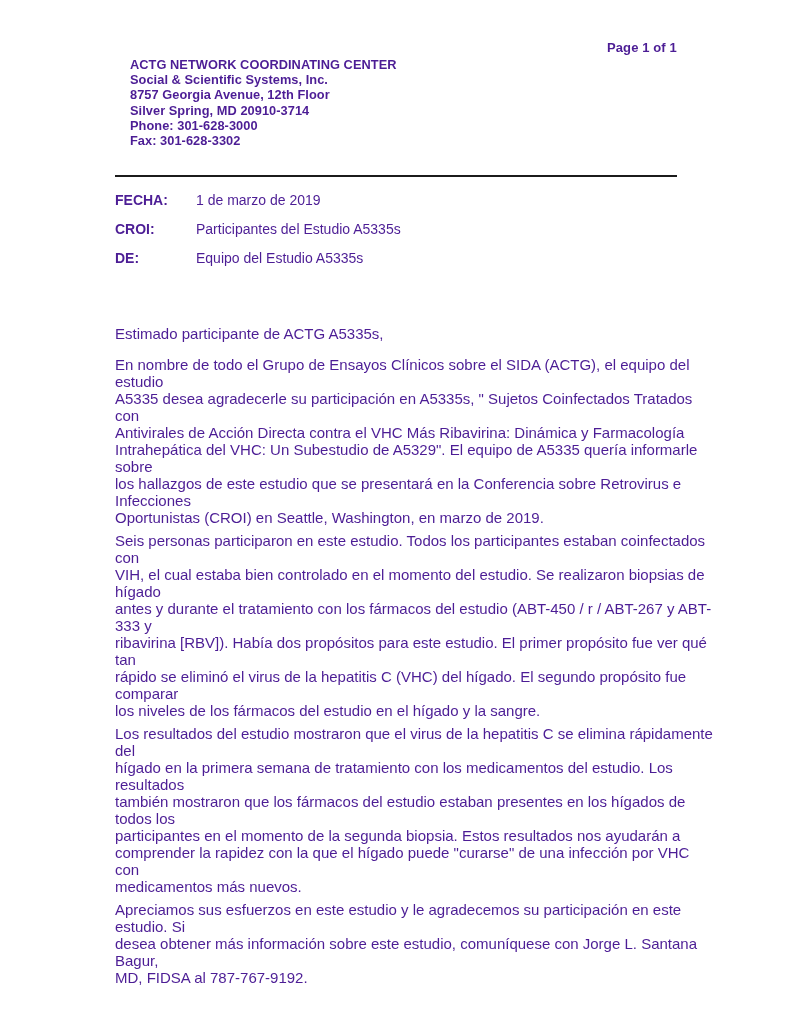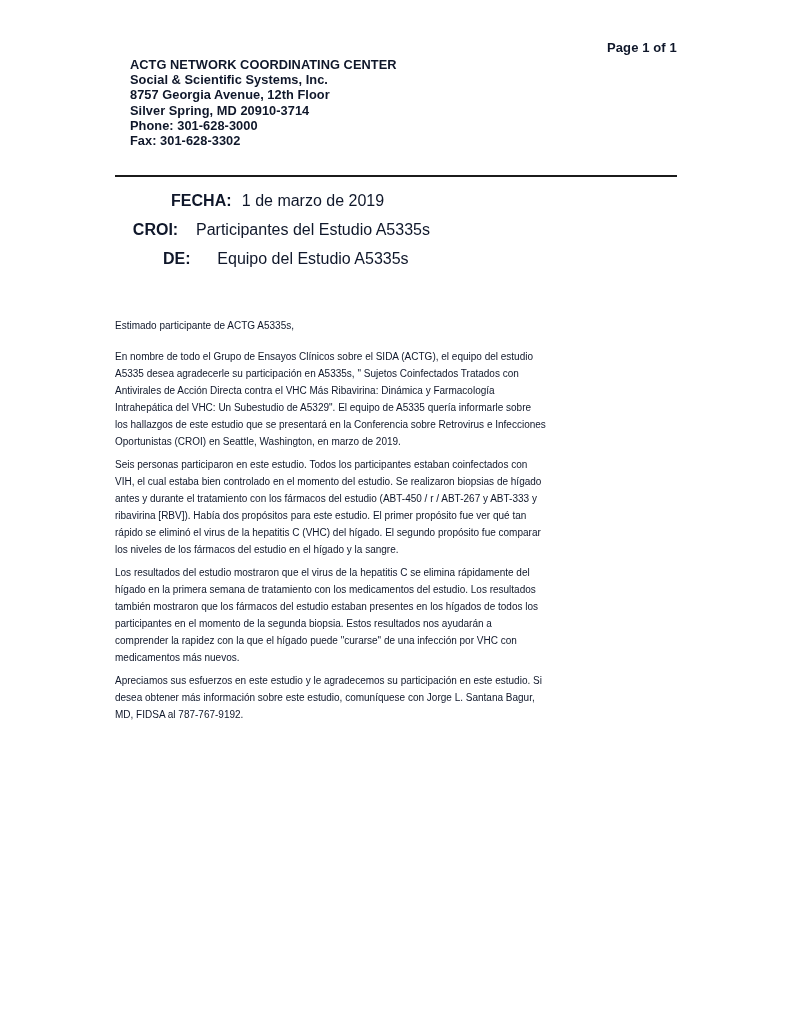--- a/index.html
+++ b/index.html
@@ -6,21 +6,21 @@
     margin: 0;
     padding: 0;
     background: #ffffff;
   }
   .page {
     position: relative;
     width: 791px;
     height: 1024px;
     background: #ffffff;
     font-family: "Liberation Sans", "DejaVu Sans", sans-serif;
-    color: #0f172a;
+    color: #4c1d95;
     overflow: hidden;
   }
   .page-number {
     position: absolute;
     top: 40px;
     left: 607px;
     font-size: 13px;
     font-weight: 600;
     letter-spacing: 0.1px;
   }
@@ -39,42 +39,41 @@
     top: 175px;
     left: 115px;
     width: 562px;
     height: 2px;
     background: #1b1b1b;
   }
   .memo {
     position: absolute;
     top: 192px;
     left: 115px;
-    font-size: 16px;
+    font-size: 14px;
     line-height: 17px;
-    text-align: center;
   }
   .memo-row {
     margin-bottom: 12px;
     white-space: nowrap;
   }
   .memo-label {
     display: inline-block;
     width: 81px;
     font-weight: bold;
   }
   .memo-value {
     font-weight: normal;
   }
   .body-text {
     position: absolute;
-    top: 317px;
+    top: 325px;
     left: 115px;
     width: 600px;
-    font-size: 10px;
+    font-size: 15px;
     line-height: 17px;
   }
   .body-text p {
     margin: 0 0 6px 0;
     white-space: pre-line;
   }
   .body-text p.salutation {
     margin-bottom: 14px;
   }
 </style>

